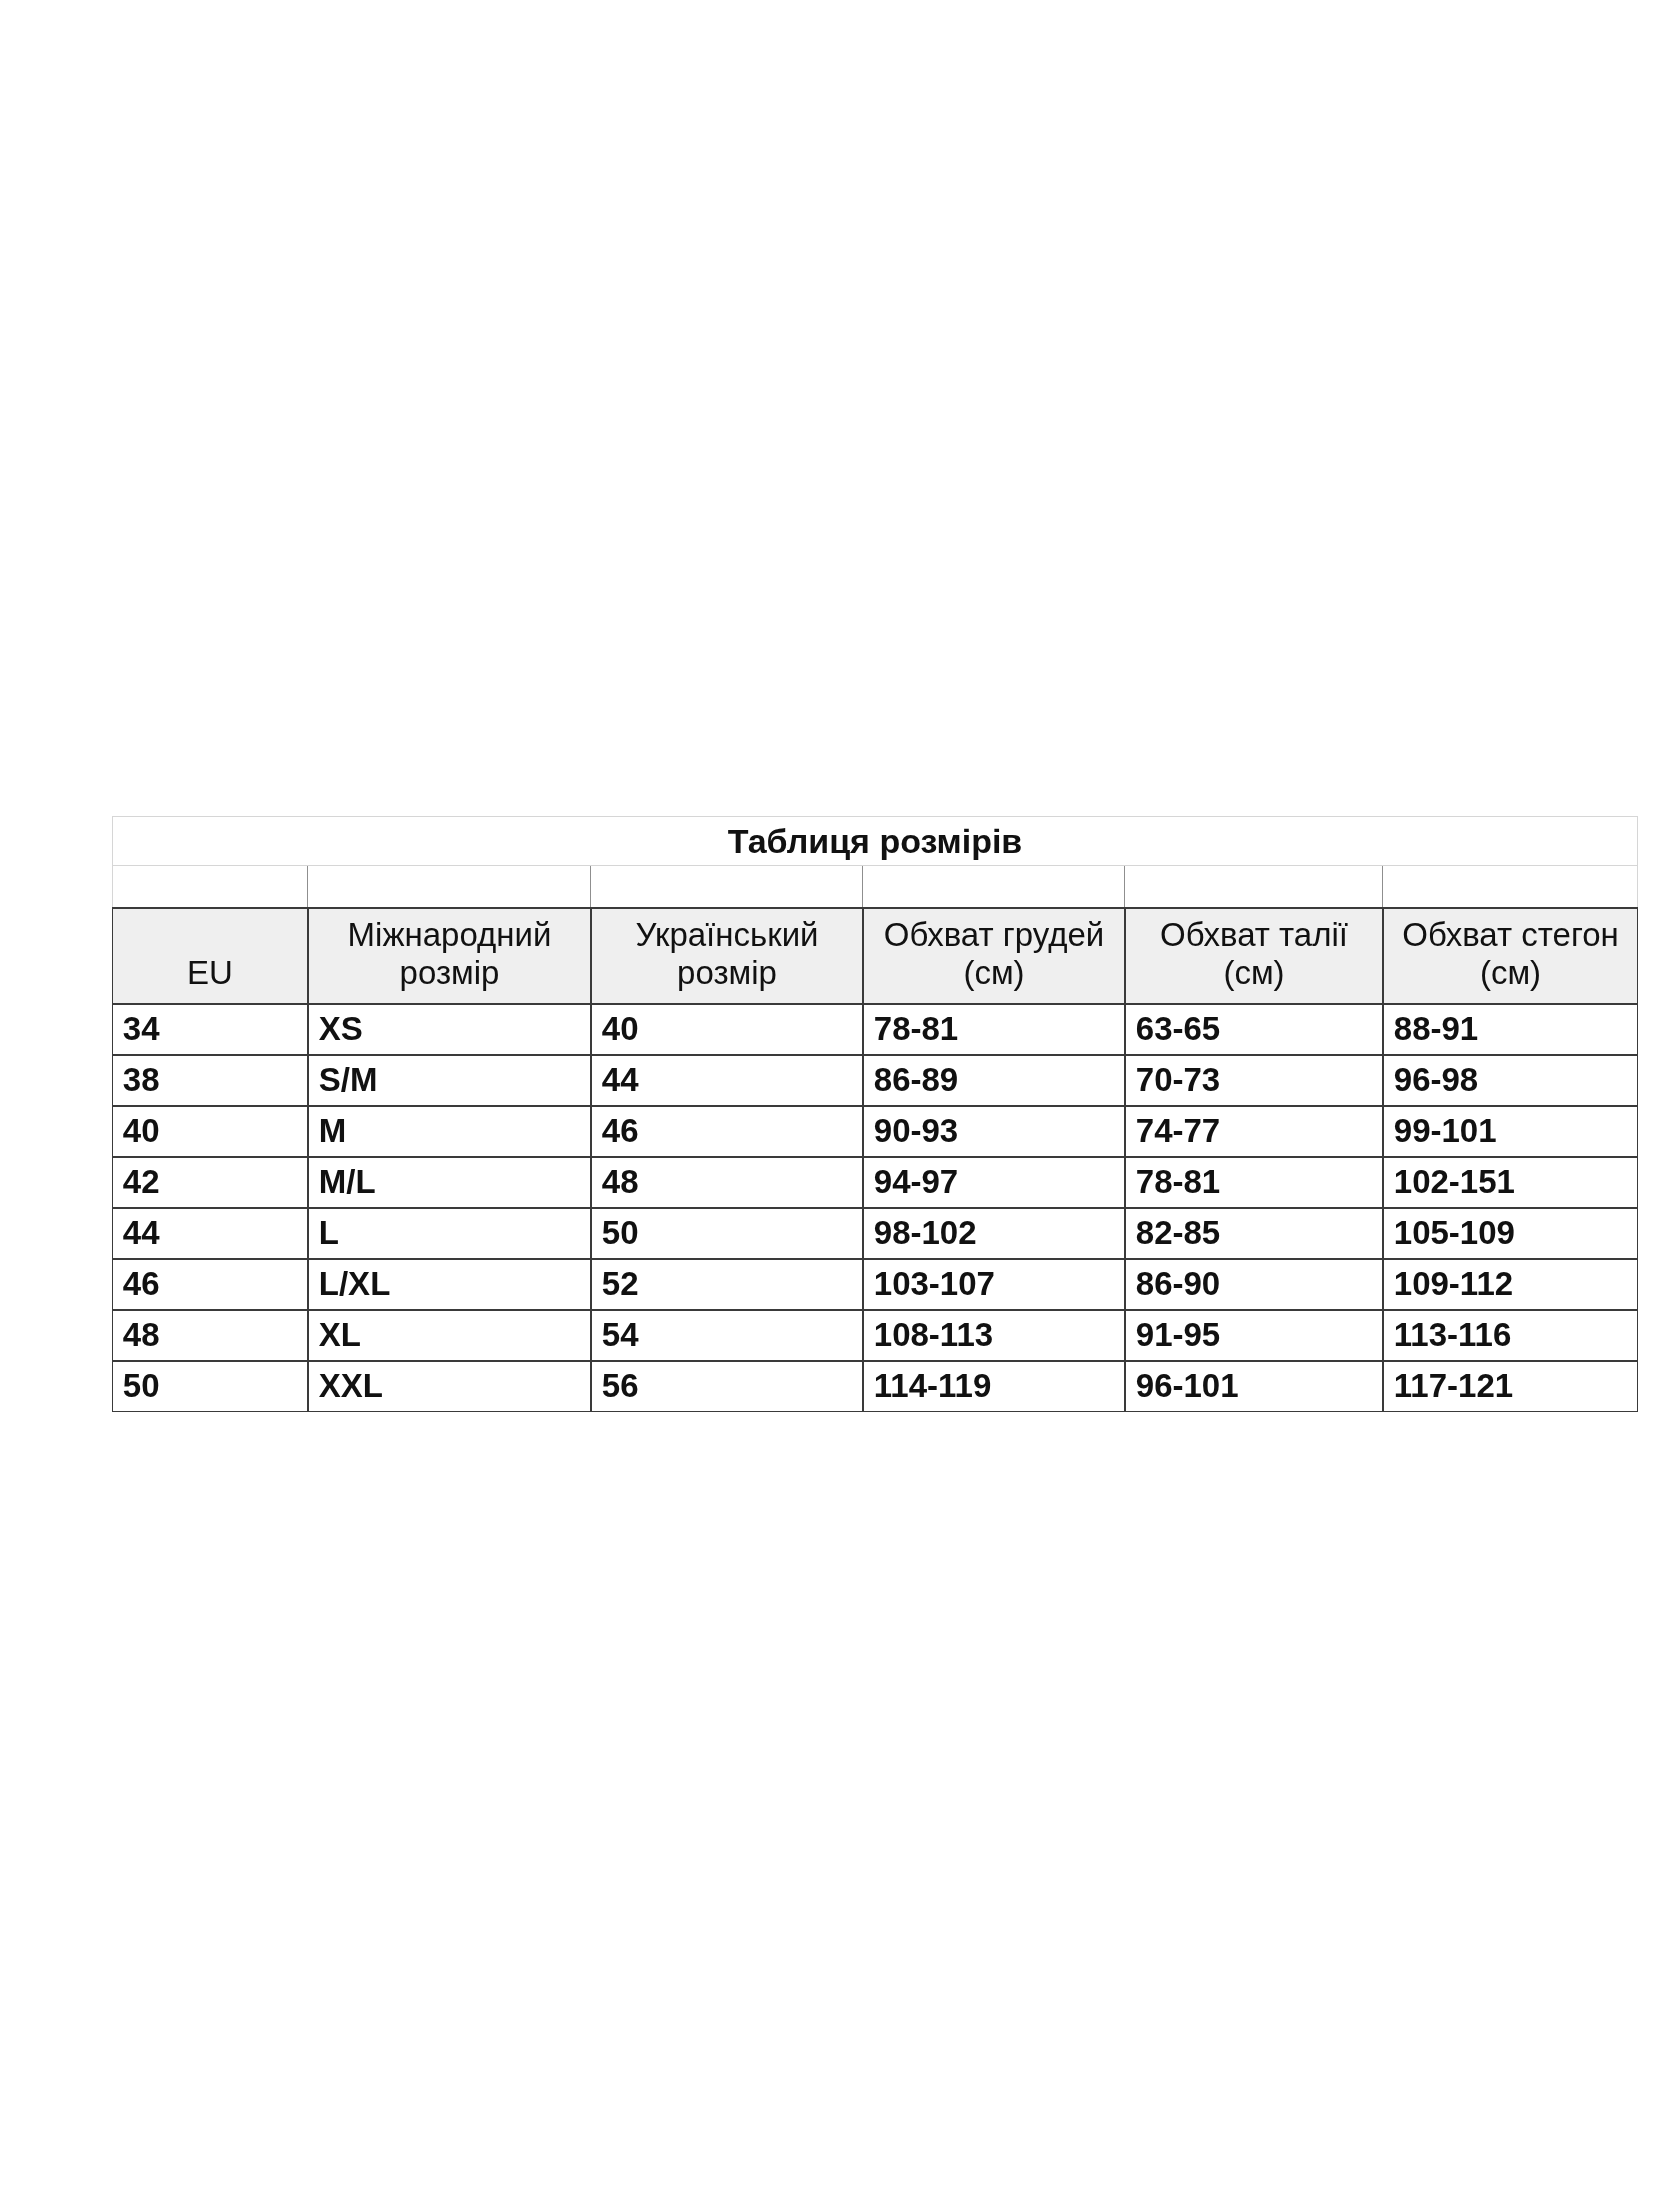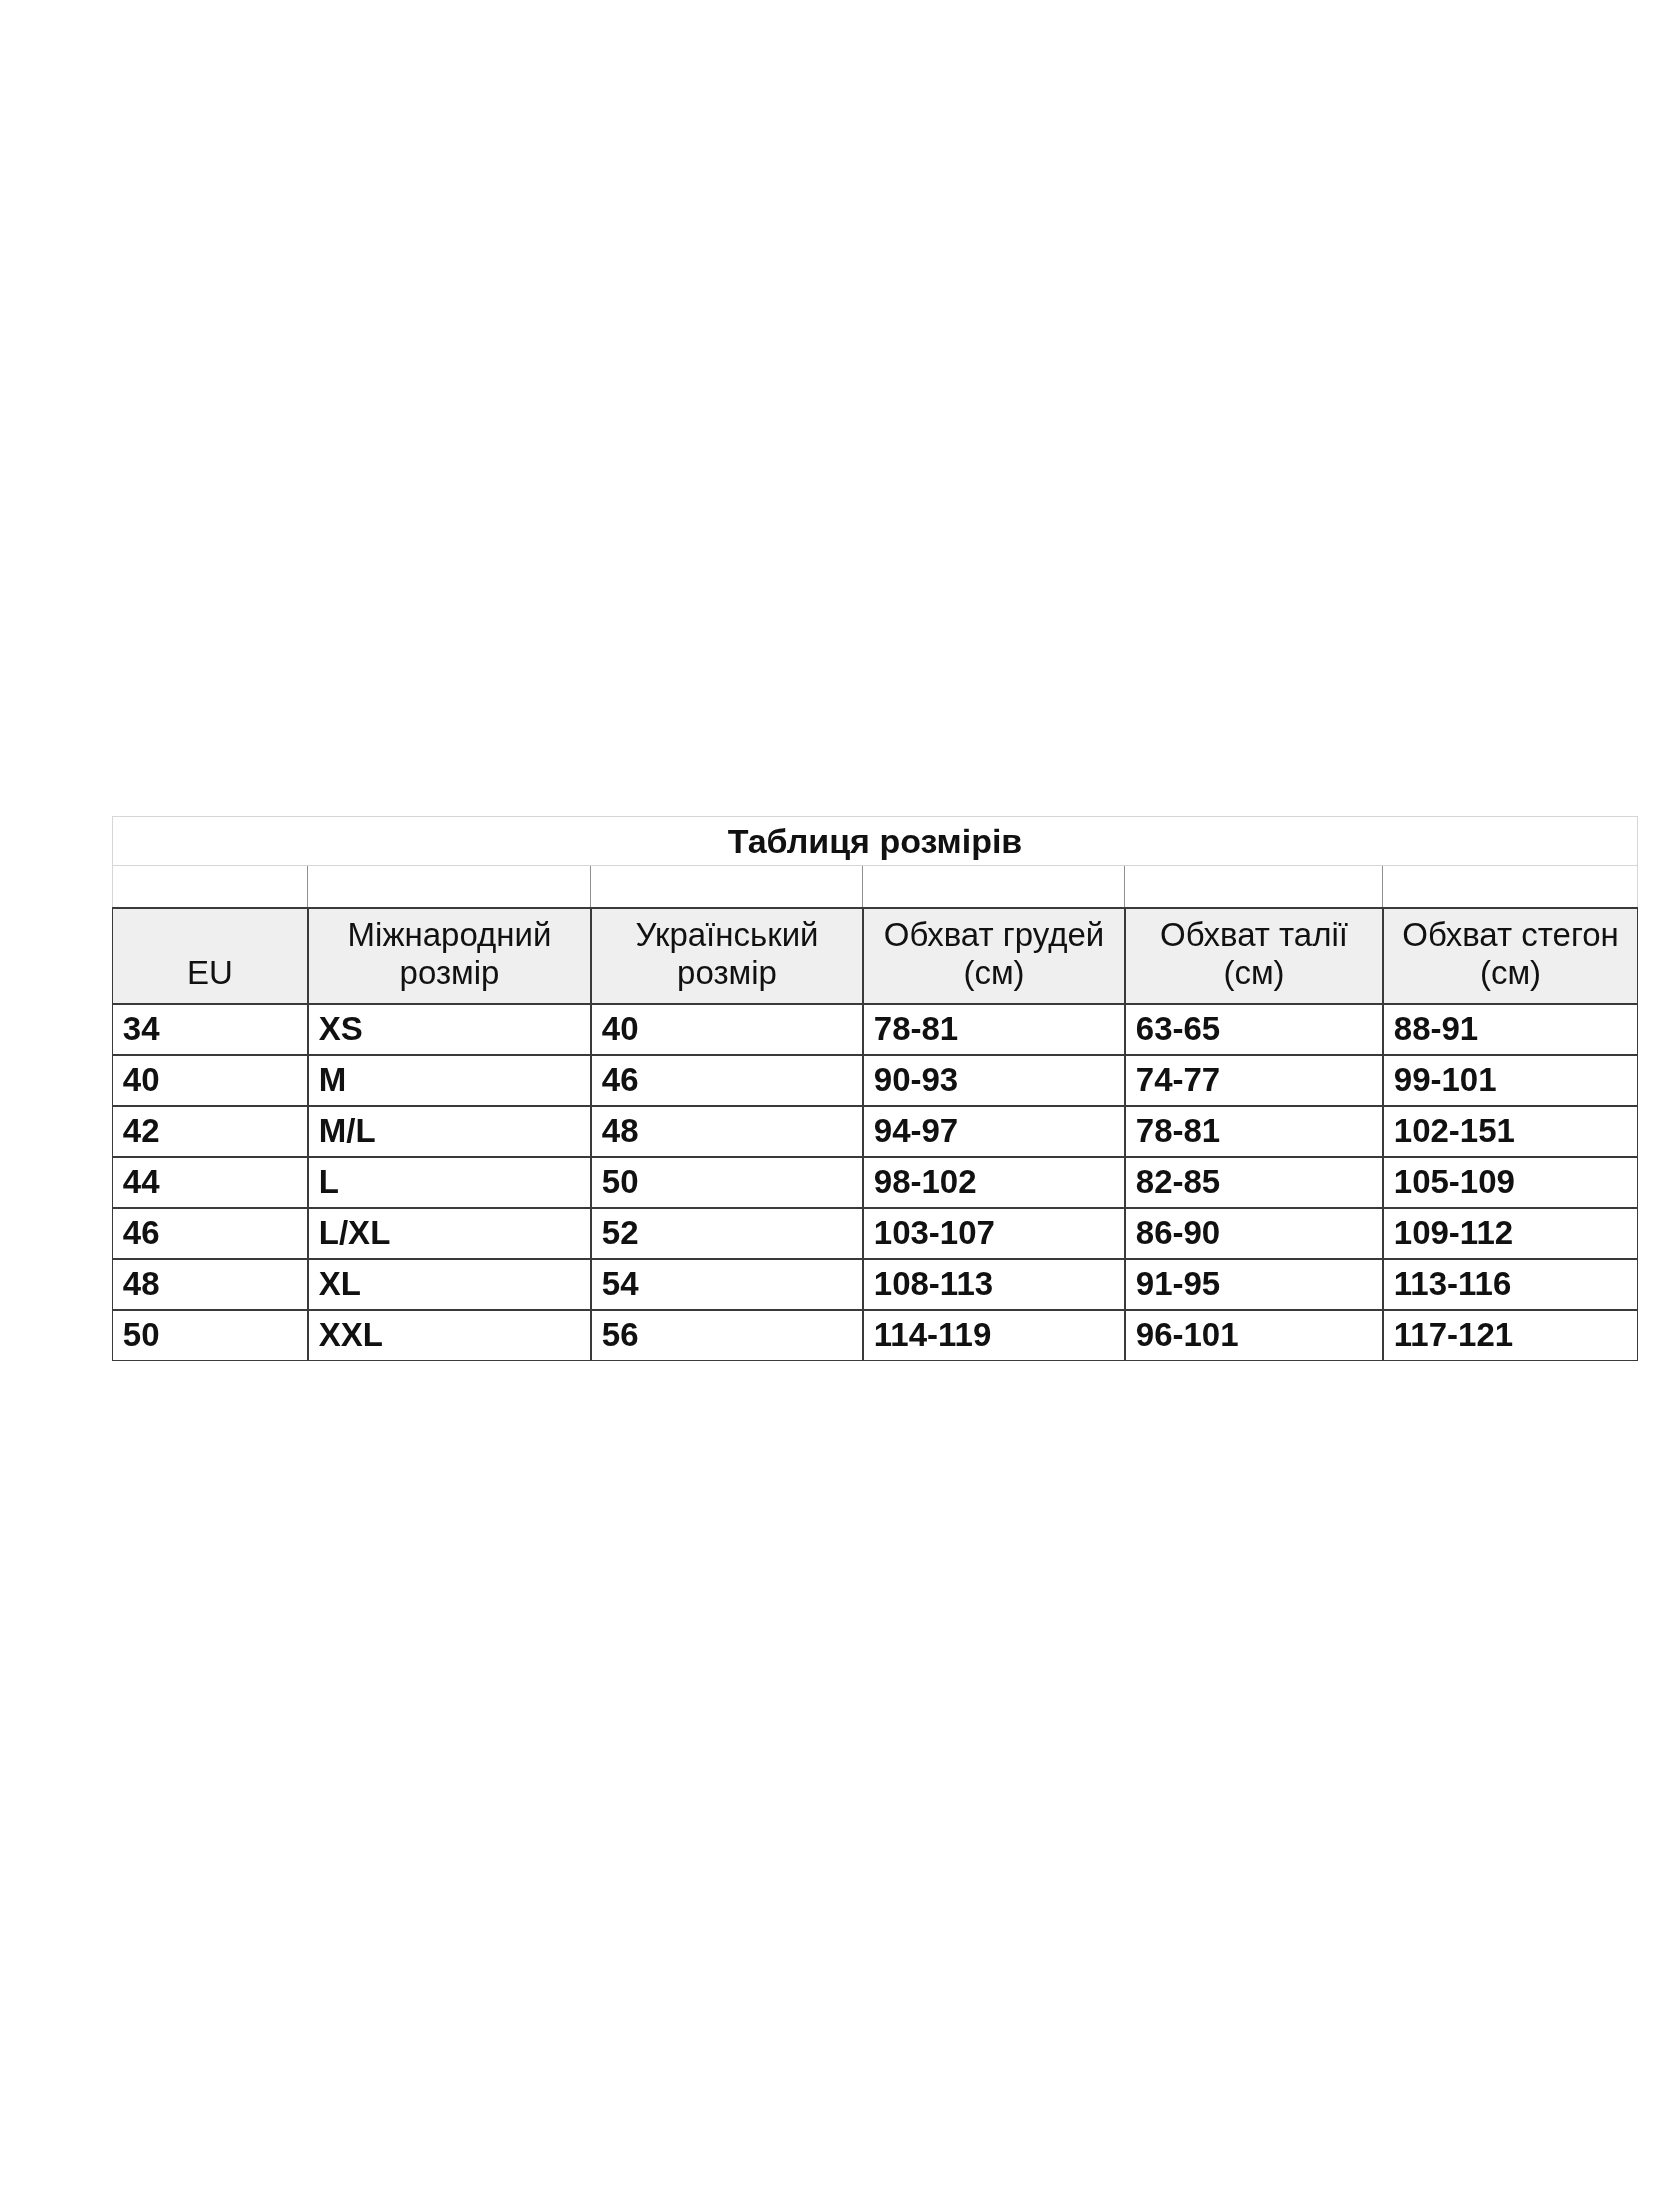--- a/index.html
+++ b/index.html
@@ -118,20 +118,28 @@
       <tr class="data-row">
         <td>34</td>
         <td>XS</td>
         <td>40</td>
         <td>78-81</td>
         <td>63-65</td>
         <td>88-91</td>
       </tr>
 
 
+      <tr class="data-row">
+        <td>38</td>
+        <td>S/M</td>
+        <td>44</td>
+        <td>86-89</td>
+        <td>70-73</td>
+        <td>96-98</td>
+      </tr>
 
       <tr class="data-row">
         <td>40</td>
         <td>M</td>
         <td>46</td>
         <td>90-93</td>
         <td>74-77</td>
         <td>99-101</td>
       </tr>
 

